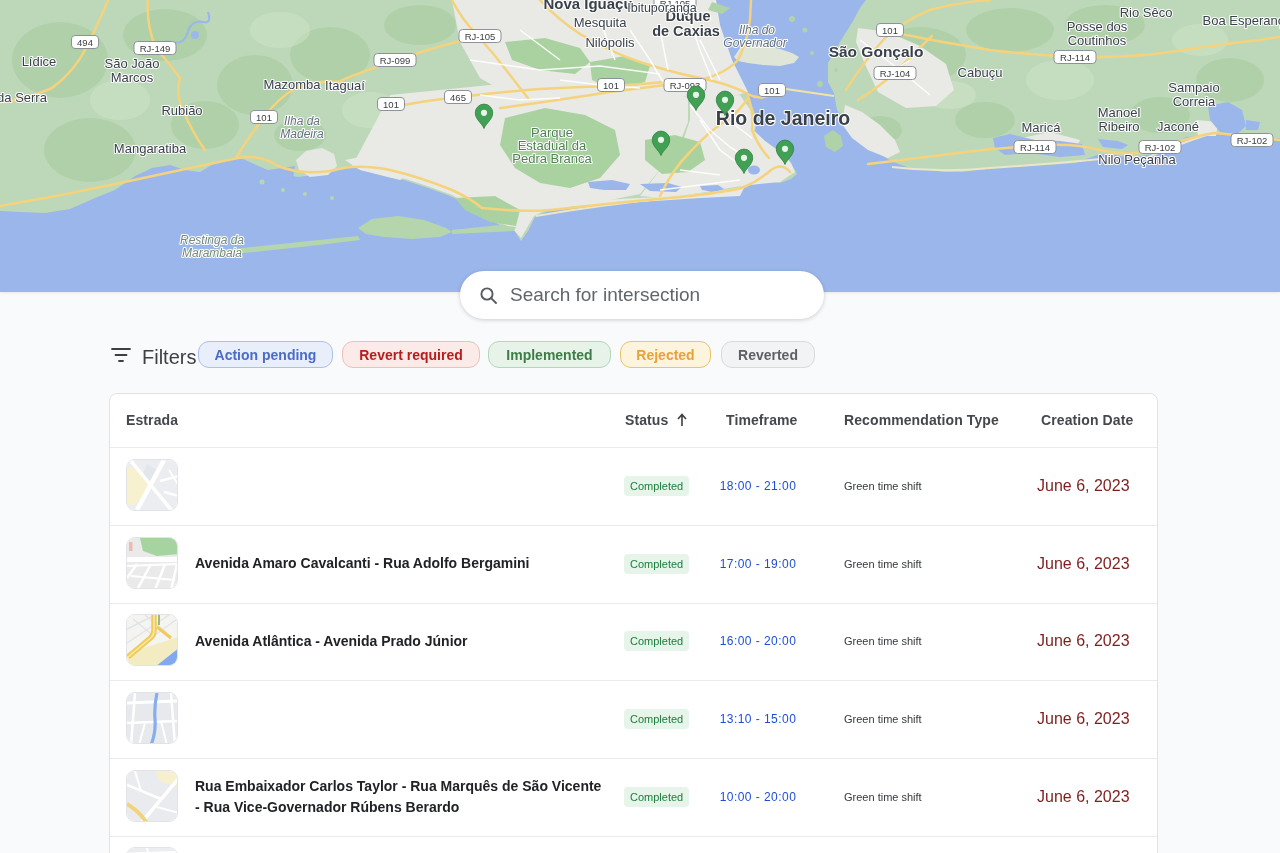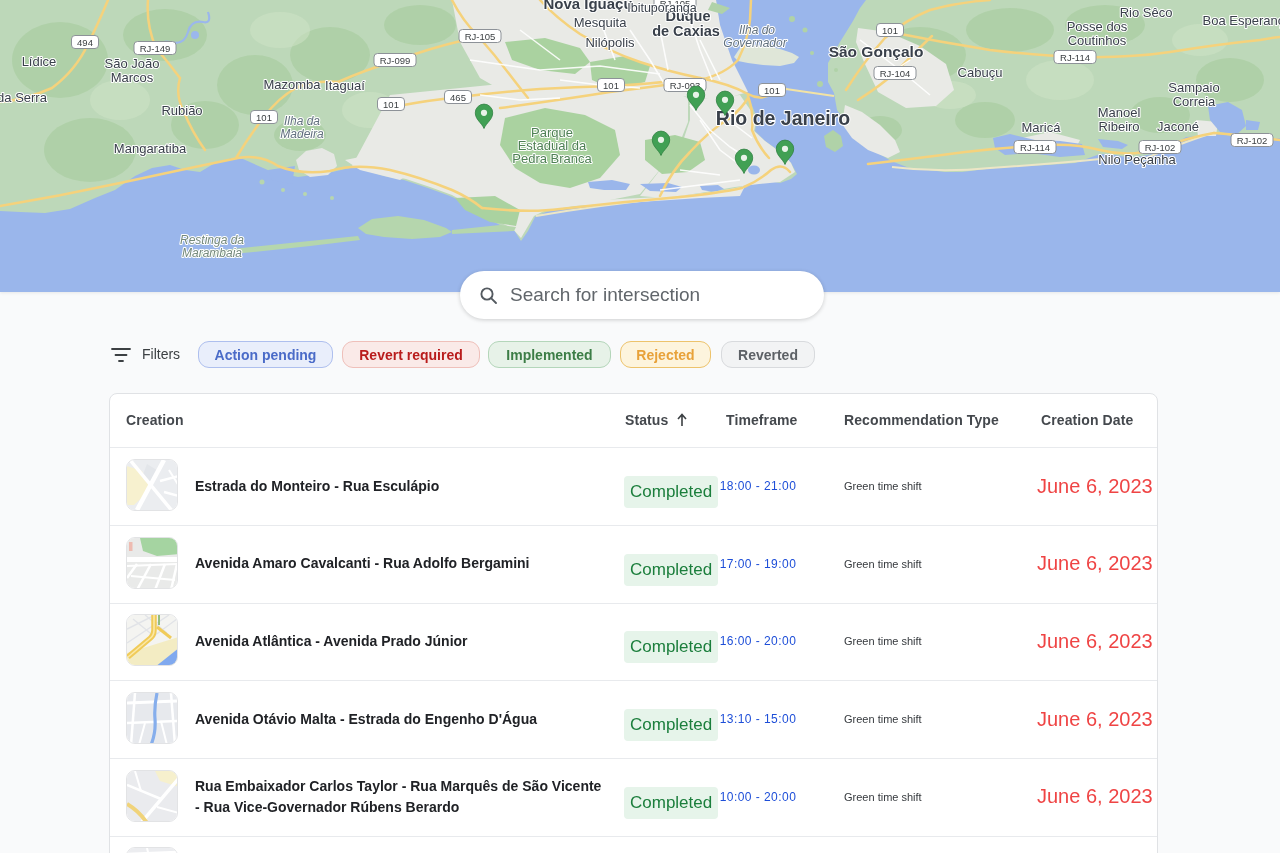--- a/index.html
+++ b/index.html
@@ -3,37 +3,37 @@
 <meta charset="utf-8">
 <style>
   html,body{margin:0;padding:0;}
   body{width:1280px;height:853px;overflow:hidden;background:#f9fafb;font-family:"Liberation Sans",sans-serif;position:relative;}
   #map{position:absolute;left:0;top:0;width:1280px;height:292px;overflow:hidden;box-shadow:0 1px 3px rgba(0,0,0,0.08);}
   #search{position:absolute;left:460px;top:271px;width:364px;height:48px;background:#fff;border-radius:24px;box-shadow:0 1px 4px rgba(0,0,0,0.18);display:flex;align-items:center;}
   #search svg{margin-left:19px;}
   #search .ph{margin-left:12px;font-size:19px;color:#61666b;}
   #filters{position:absolute;left:0;top:340px;width:1280px;height:31px;}
   .ficon{position:absolute;left:111px;top:7px;}
-  .flabel{position:absolute;left:142px;top:6px;font-size:14px;color:#3c4043;}
+  .flabel{position:absolute;left:142px;top:6px;font-size:20px;color:#3c4043;}
   .pill{position:absolute;top:1px;height:27px;border-radius:11px;border:1.5px solid;display:flex;align-items:center;justify-content:center;font-size:14px;font-weight:bold;box-sizing:border-box;}
   .p1{left:198px;width:135px;color:#4a6bc8;background:#e9eefb;border-color:#aebfee;}
   .p2{left:342px;width:138px;color:#b91c1c;background:#faeae8;border-color:#efc0ba;}
   .p3{left:488px;width:123px;color:#3c7d46;background:#e7f2e8;border-color:#b4d6ba;}
   .p4{left:620px;width:91px;color:#e8a23a;background:#fdf4dd;border-color:#edc36c;}
   .p5{left:721px;width:94px;color:#5d6166;background:#f2f3f4;border-color:#d8dadd;}
   #table{position:absolute;left:109px;top:393px;width:1049px;height:480px;background:#fff;border:1px solid #e0e2e5;border-radius:8px;box-sizing:border-box;}
   .hrow{position:absolute;left:0;top:0;width:100%;height:52.5px;border-bottom:1px solid #e8eaed;}
   .hcell{position:absolute;top:0;height:52px;display:flex;align-items:center;font-size:14px;color:#44484d;font-weight:bold;letter-spacing:0.1px;}
   .row{position:absolute;left:0;width:100%;height:77.5px;border-bottom:1px solid #e8eaed;}
   .thumb{position:absolute;left:16px;top:11.5px;width:52px;height:52px;border-radius:9px;overflow:hidden;border:1px solid #e2e3e5;box-sizing:border-box;}
   .loc{position:absolute;left:85px;top:0;height:100%;width:470px;display:flex;align-items:center;font-size:14px;font-weight:bold;color:#202226;line-height:21px;}
-  .chip{position:absolute;left:514px;top:50%;margin-top:-10px;background:#e6f4ea;color:#1b7e3c;font-size:17px;height:32px;padding:0 6px;border-radius:4px;display:flex;align-items:center;}
+  .chip{position:absolute;left:514px;top:50%;margin-top:-10px;background:#e6f4ea;color:#1b7e3c;font-size:11px;height:20px;padding:0 6px;border-radius:4px;display:flex;align-items:center;}
   .time{position:absolute;left:593px;width:110px;letter-spacing:0.45px;top:0;height:100%;display:flex;align-items:center;justify-content:center;font-size:12px;color:#1d4ed8;}
   .rec{position:absolute;left:734px;top:0;height:100%;display:flex;align-items:center;font-size:11px;color:#35393d;}
-  .date{position:absolute;left:927px;top:0;height:100%;display:flex;align-items:center;font-size:20px;color:#ef4444;}
+  .date{position:absolute;left:927px;top:0;height:100%;display:flex;align-items:center;font-size:16px;color:#7f1d1d;}
 </style>
 </head>
 <body>
 <div id="map"><svg width="1280" height="292" viewBox="0 0 1280 292" xmlns="http://www.w3.org/2000/svg">
 <rect width="1280" height="292" fill="#9ab6eb"></rect>
 
 <path fill="#bdd8b9" d="M0,0 L716,0 L719,22 L724,42 L731,62 L739,76 L746,90 L751,103 L757,118 L755,131 L765,141 L775,148 L784,155 L791,163 L797,174 L791,179 L780,183 L769,181 L759,184 L749,181 L741,187 L722,191 L698,195 L664,199 L630,202 L596,205 L566,208 L546,212 L535,217 L528,231 L521,241 L514,230 L504,227 L490,220 L480,212 L468,204 L450,196 L428,188 L404,180 L384,176 L354,167 L328,173 L298,177 L270,171 L243,159 L232,158 L215,163 L200,172 L185,170 L170,165 L152,168 L135,176 L115,190 L95,198 L70,209 L45,213 L20,212 L0,211 Z"></path>
 
 <path fill="#bdd8b9" d="M866,0 L1280,0 L1280,138 L1258,142 L1240,138 L1222,134 L1213,132 L1198,136 L1186,137 L1168,148 L1152,154 L1132,158 L1115,155 L1100,154 L1075,163 L1048,165 L1020,166 L995,168 L978,170 L962,172 L945,172 L928,170 L912,169 L891,161 L870,148 L853,131 L844,120 L837,110 L834,93 L828,82 L828,63 L840,42 L853,21 L860,8 Z"></path>
 
@@ -282,42 +282,41 @@
     </svg>
   <span class="flabel">Filters</span>
   <div class="pill p1">Action pending</div>
   <div class="pill p2">Revert required</div>
   <div class="pill p3">Implemented</div>
   <div class="pill p4">Rejected</div>
   <div class="pill p5">Reverted</div>
 </div>
 <div id="table">
   <div class="hrow">
-    <div class="hcell" style="left:16px">Creation</div>
+    <div class="hcell" style="left:16px">Estrada</div>
     <div class="hcell" style="left:515px">Status&nbsp;&nbsp;<svg width="12" height="14" viewBox="0 0 12 14">
           <path d="M6,13 V2 M2,6 L6,1.5 L10,6" fill="none" stroke="#3c4043" stroke-width="1.6"></path>
         </svg></div>
     <div class="hcell" style="left:616px">Timeframe</div>
     <div class="hcell" style="left:734px">Recommendation Type</div>
     <div class="hcell" style="left:931px">Creation Date</div>
   </div>
   <div class="row" style="top:53.5px">
     <div class="thumb"><svg width="52" height="52" viewBox="0 0 52 52">
 <rect width="52" height="52" fill="#ebedf0"></rect>
 <polygon points="0,6 15,11 24,29 7,45 0,45" fill="#f7f1cf"></polygon>
 <polygon points="20,4 33,12 26,24 15,17" fill="#e3e6ea"></polygon>
 <g stroke="#ffffff" fill="none">
 <path d="M37,0 L10,50" stroke-width="4.5"></path>
 <path d="M3,0 L46,52" stroke-width="3.5"></path>
 <path d="M33,21 L52,16" stroke-width="2.5"></path>
 <path d="M37,32 L52,36" stroke-width="2.5"></path>
 <path d="M42,10 L52,26" stroke-width="2"></path>
 </g>
 </svg></div>
-    <div class="loc">Estrada do Monteiro - Rua Esculápio</div>
     <div class="chip">Completed</div>
     <div class="time">18:00 - 21:00</div>
     <div class="rec">Green time shift</div>
     <div class="date">June 6, 2023</div>
   </div>
   <div class="row" style="top:131px">
     <div class="thumb"><svg width="52" height="52" viewBox="0 0 52 52">
 <rect width="52" height="52" fill="#e9eae9"></rect>
 <polygon points="13,0 52,0 52,16 30,18 16,13" fill="#a5d4a1"></polygon>
 <rect x="2" y="4" width="3.5" height="9" fill="#eebbb1"></rect>
@@ -366,21 +365,20 @@
 <g stroke="#ffffff" fill="none">
 <path d="M0,10 L52,8" stroke-width="3"></path>
 <path d="M0,30 L52,28" stroke-width="2.5"></path>
 <path d="M8,0 L4,52" stroke-width="2.5"></path>
 <path d="M44,0 L48,52" stroke-width="2.5"></path>
 <path d="M18,30 L12,52" stroke-width="2"></path>
 <path d="M34,28 L40,52" stroke-width="2"></path>
 </g>
 <path d="M30,0 Q27,14 28,26 Q29,40 24,52" stroke="#86aeec" stroke-width="3.2" fill="none"></path>
 </svg></div>
-    <div class="loc">Avenida Otávio Malta - Estrada do Engenho D'Água</div>
     <div class="chip">Completed</div>
     <div class="time">13:10 - 15:00</div>
     <div class="rec">Green time shift</div>
     <div class="date">June 6, 2023</div>
   </div>
   <div class="row" style="top:364px">
     <div class="thumb"><svg width="52" height="52" viewBox="0 0 52 52">
 <rect width="52" height="52" fill="#eaebee"></rect>
 <polygon points="28,0 52,0 52,16 33,10" fill="#f6f0cd"></polygon>
 <g stroke="#ffffff" fill="none">

